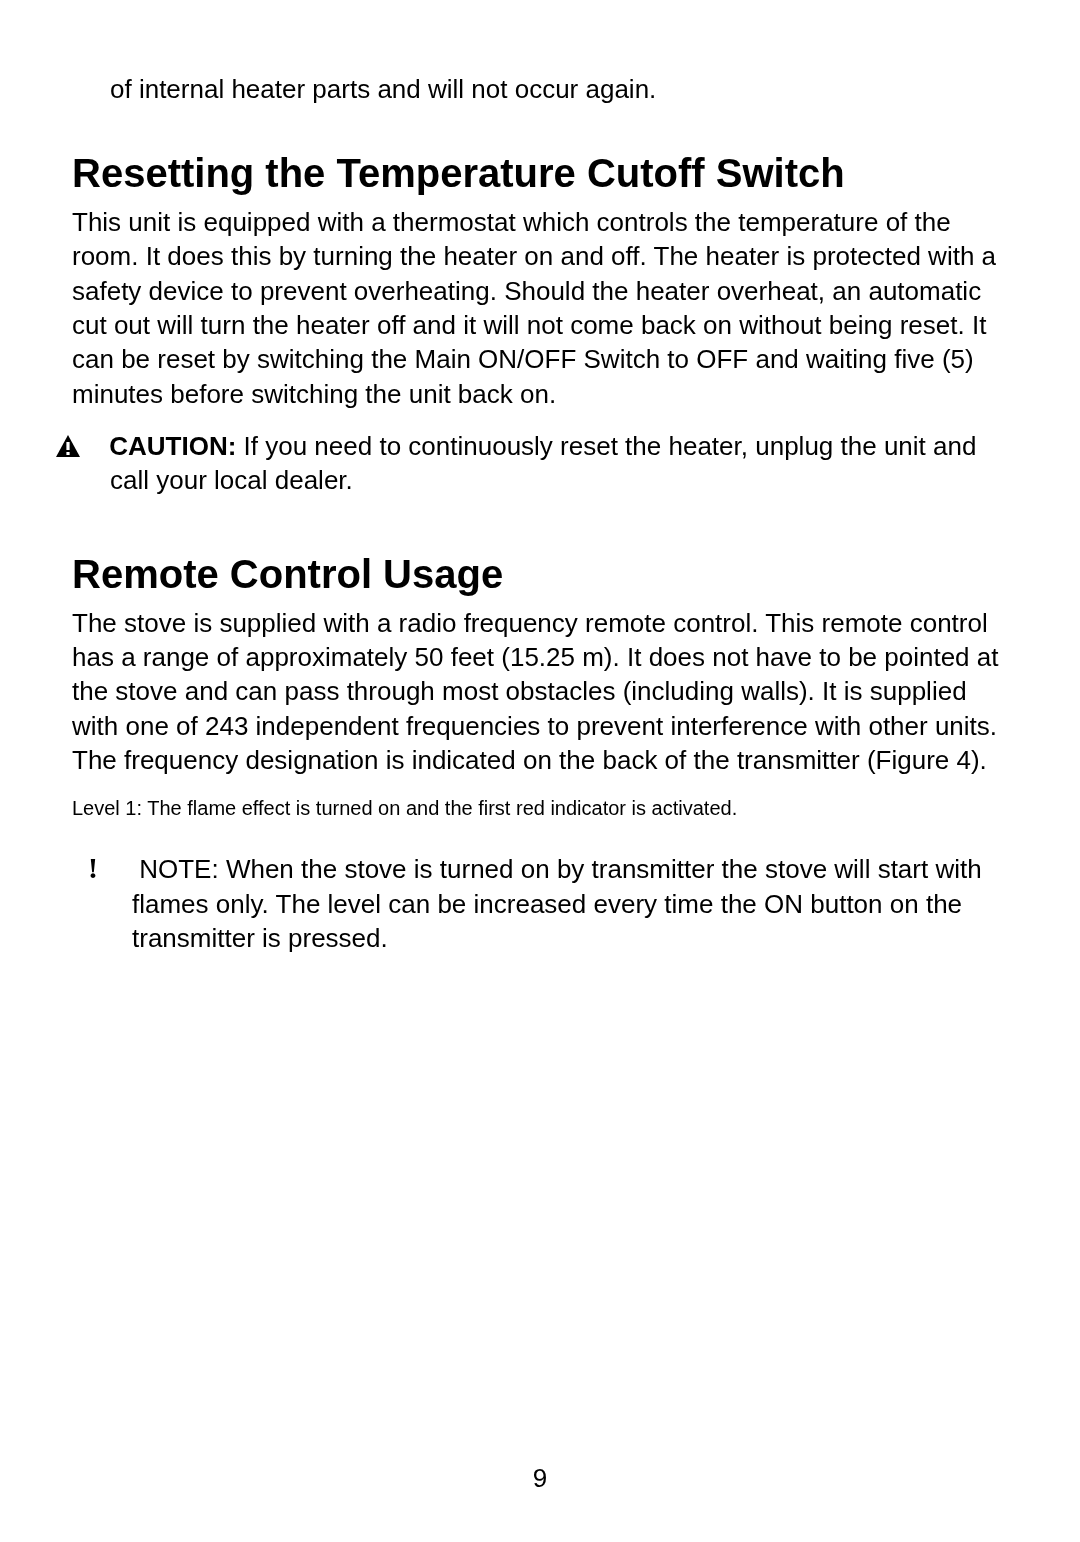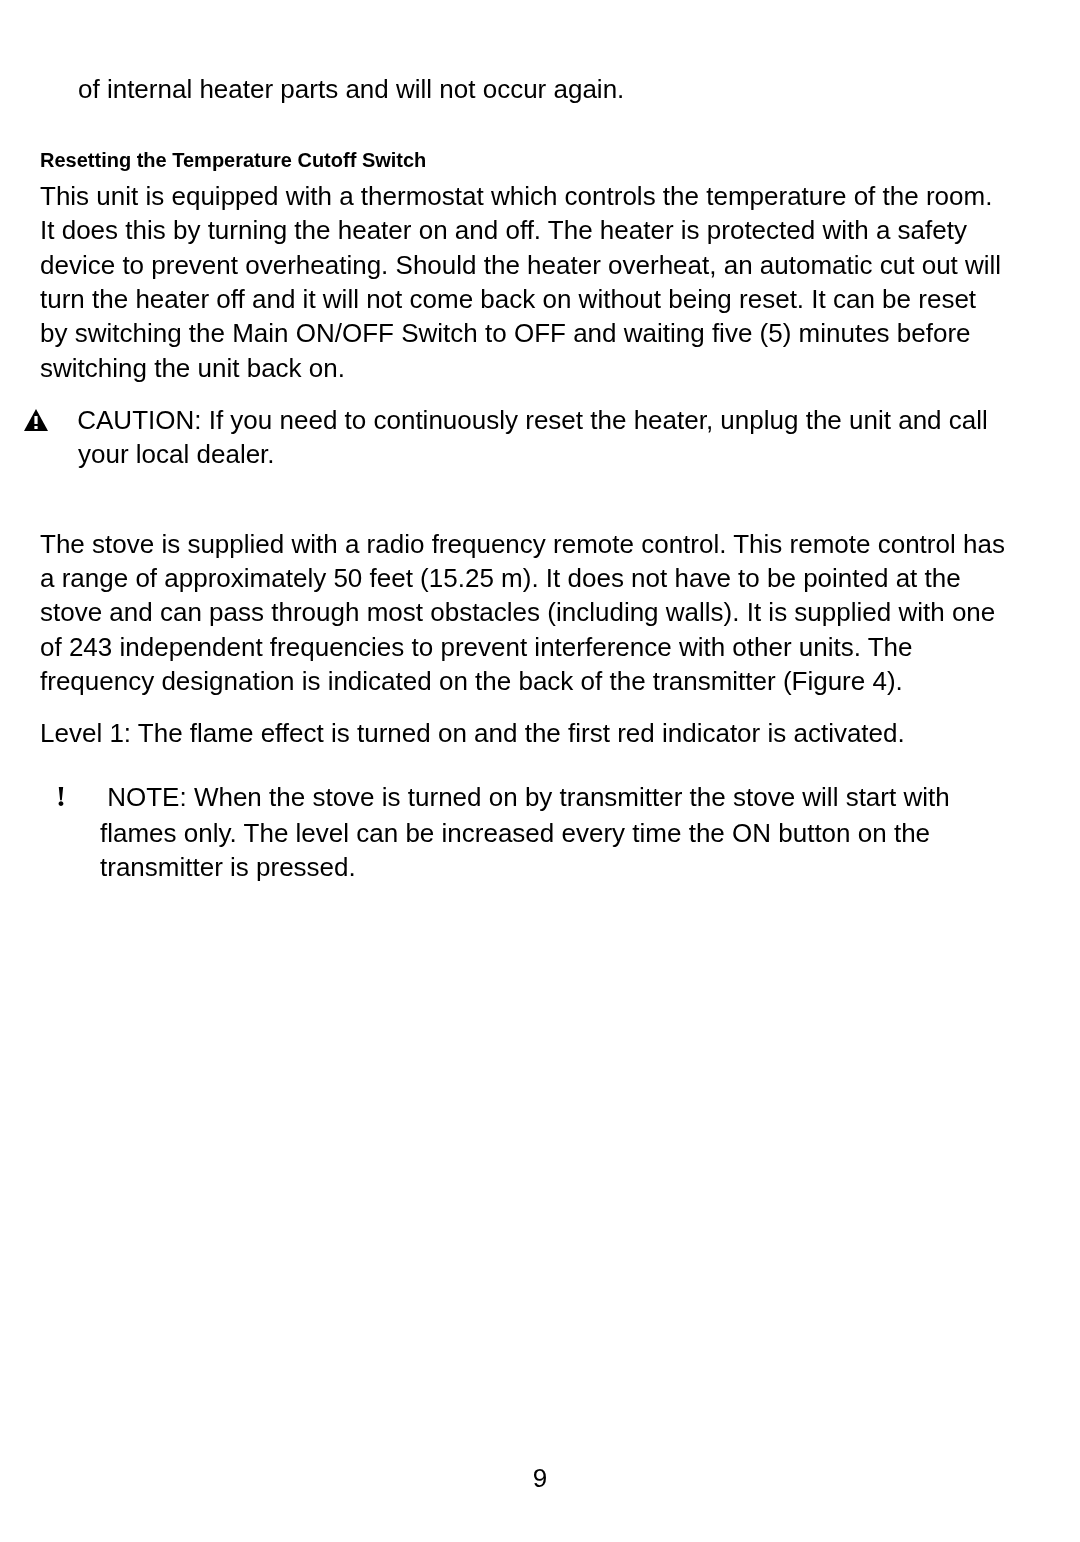--- a/index.html
+++ b/index.html
@@ -4,62 +4,62 @@
 <style>
   html, body {
     margin: 0;
     padding: 0;
     background: #ffffff;
   }
   .page {
     width: 1080px;
     height: 1542px;
     box-sizing: border-box;
-    padding: 72px 72px 0 40px;
+    padding: 72px 72px 0 72px;
     font-family: Arial, Helvetica, sans-serif;
     color: #000;
     position: relative;
   }
   .continued {
     font-size: 26px;
     line-height: 1.35;
     margin: 0 0 40px 38px;
   }
   h2 {
-    font-size: 20px;
+    font-size: 40px;
     font-weight: bold;
     margin: 0 0 6px 0;
     line-height: 1.3;
   }
   .body-para {
     font-size: 26px;
     line-height: 1.32;
     margin: 5px 0 18px 0;
   }
   .callout {
     font-size: 26px;
     line-height: 1.32;
     margin: 18px 0 28px 0;
     padding-left: 38px;
     text-indent: -38px;
   }
   .callout .label {
-    font-weight: normal;
+    font-weight: bold;
   }
   .callout .icon {
     display: inline-block;
     width: 30px;
     text-align: center;
     font-weight: bold;
   }
   .warn-icon svg {
     vertical-align: -3px;
   }
   .level {
-    font-size: 26px;
+    font-size: 20px;
     line-height: 1.32;
     margin: 0 0 6px 0;
     padding-left: 38px;
     text-indent: -38px;
   }
   .note-block {
     margin-top: 26px;
     padding-left: 38px;
   }
   .note-line {
@@ -101,20 +101,21 @@
     <span class="icon warn-icon"><svg width="26" height="24" viewBox="0 0 26 24">
           <path d="M13 1 L25 23 L1 23 Z" fill="#000"></path>
           <rect x="11.4" y="8" width="3.2" height="8" fill="#fff"></rect>
           <rect x="11.4" y="18" width="3.2" height="3" fill="#fff"></rect>
         </svg></span>
     <span class="label">CAUTION:</span><span>  If you need to continuously reset the heater, unplug the unit and call your local dealer.</span>
   </p>
 
   <div class="section-gap"></div>
 
+  <h2>Remote Control Usage</h2>
   <p class="body-para">The stove is supplied with a radio frequency remote control.  This remote control has a range of approximately 50 feet (15.25 m).  It does not have to be pointed at the stove and can pass through most obstacles (including walls).  It is supplied with one of 243 independent frequencies to prevent interference with other units.  The frequency designation is indicated on the back of the transmitter (Figure 4).</p>
 
   <p class="level">Level 1:  The flame effect is turned on and the first red indicator is activated.</p>
 
   <div class="note-block">
     <p class="note-line">
       <span class="note-excl">!</span>
       <span class="label">NOTE:</span><span>  When the stove is turned on by transmitter the stove will start with flames only.  The level can be increased every time the ON button on the transmitter is pressed.</span>
     </p>
   </div>

